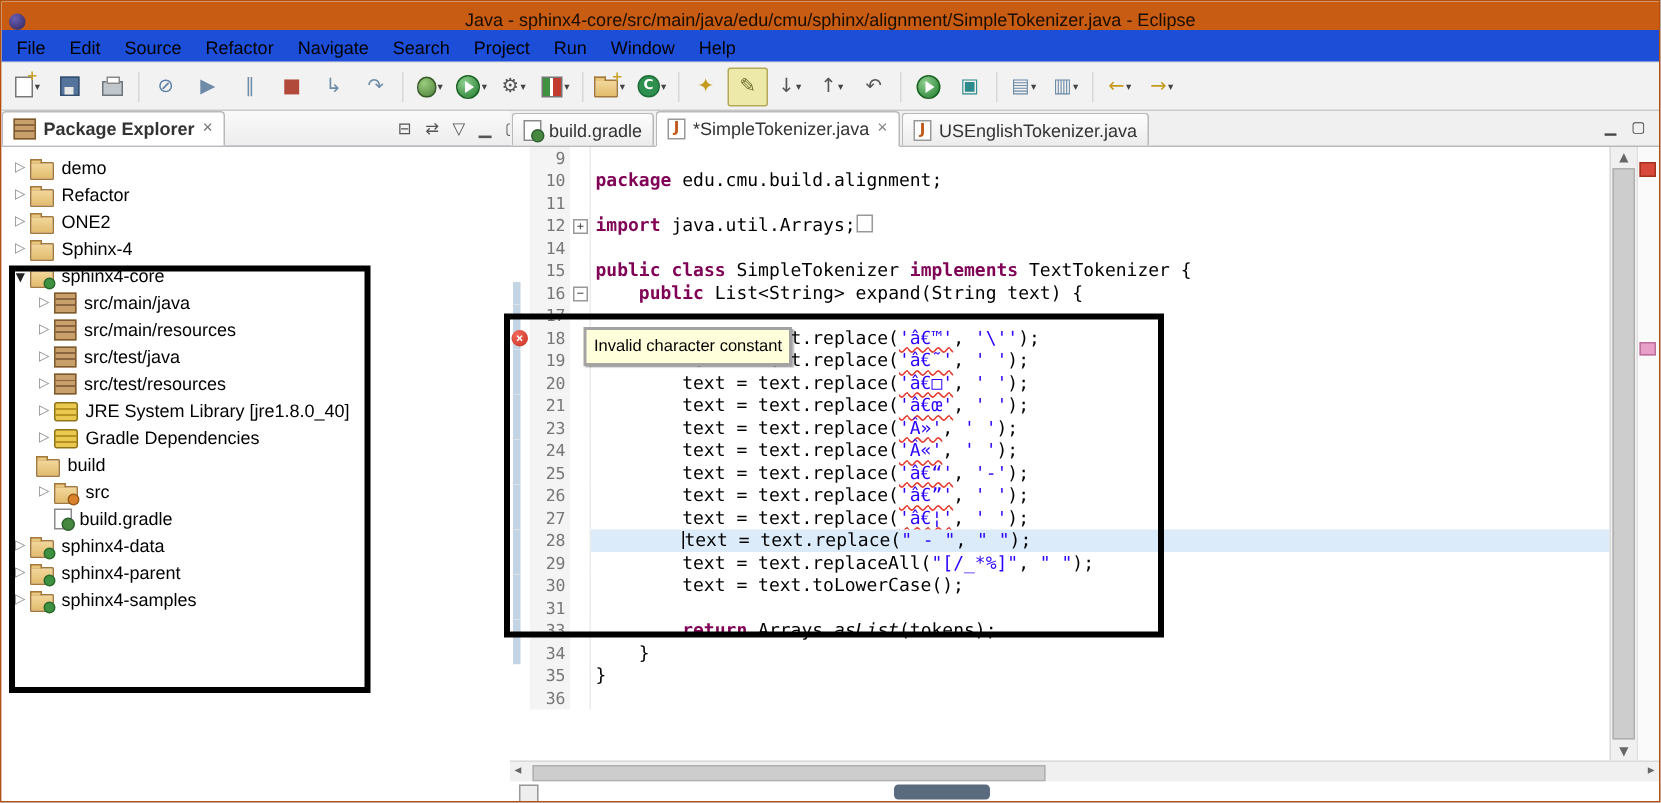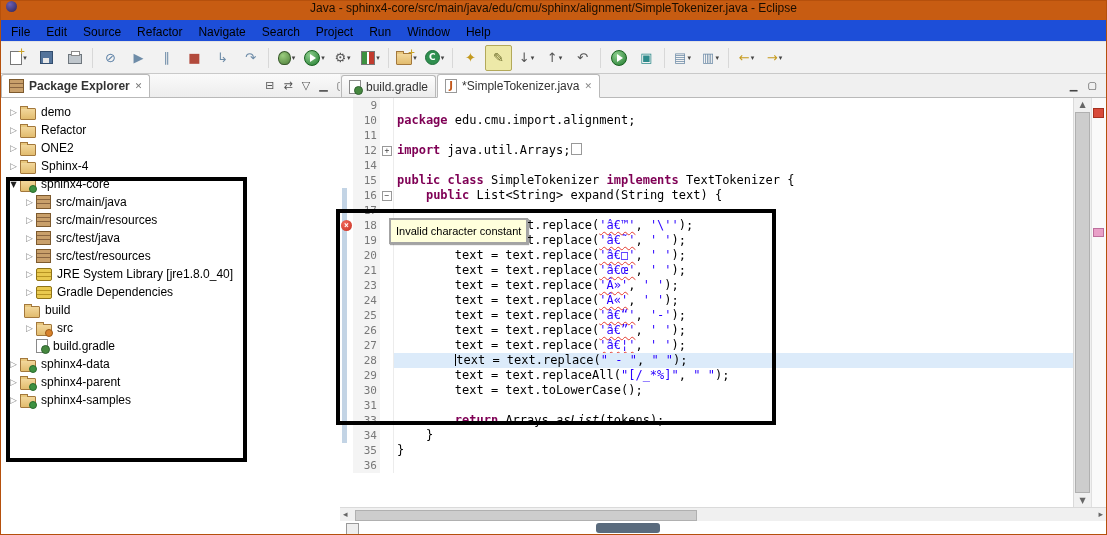--- a/index.html
+++ b/index.html
@@ -1,18 +1,18 @@
 <!DOCTYPE html>
 <html><head>
 <meta charset="utf-8">
 <style>
   html,body{margin:0;padding:0;background:#9a9a9a;font-family:"Liberation Sans",sans-serif;}
   .window{position:relative;width:1107px;height:535px;background:#fff;border:1px solid #b5500c;box-sizing:border-box;overflow:hidden;}
   
-  .titlebar{height:19px;background:#c75c12;display:flex;align-items:flex-start;position:relative;}
+  .titlebar{height:19px;background:#c75c12;display:flex;align-items:flex-end;position:relative;}
   .tb-icon{width:11px;height:11px;border-radius:50%;background:radial-gradient(circle at 35% 30%,#6b5fb5,#2c2255);margin-left:5px;flex:none;}
   .tb-title{position:absolute;left:0;right:0;text-align:center;font-size:12px;color:#1a0d00;}
   
   .menubar{height:21px;background:#1d4ed8;display:flex;align-items:flex-end;padding-left:2px;border-bottom:1px solid #e3e3e3;}
   .menu-item{font-size:12px;padding:2px 8px;color:#000;}
   
   .toolbar{height:31px;background:#f2f2f2;border-bottom:1px solid #c9c9c9;display:flex;align-items:center;padding:0 4px;gap:1px;}
   .tbtn{height:24px;min-width:21px;display:flex;align-items:center;justify-content:center;gap:1px;padding:0 2px;border:1px solid transparent;border-radius:2px;}
   .tbtn.pressed{background:#ede9a8;border-color:#b3a95a;}
   .tglyph{font-size:13px;font-family:"DejaVu Sans",sans-serif;line-height:1;}
@@ -334,39 +334,43 @@
 
         <div class="etab">
             <span class="icx ic-gradlefile"></span>
             <span>build.gradle</span>
           </div>
           <div class="etab active">
             <span class="icx ic-javafile"></span>
             <span>*SimpleTokenizer.java</span>
             <span class="etab-close">✕</span>
           </div>
+          <div class="etab">
+            <span class="icx ic-javafile"></span>
+            <span>USEnglishTokenizer.java</span>
+          </div>
           <div class="ewin">
           <span>▁</span>
           <span>▢</span>
         </div>
       </div>
 
       <div class="editor">
         <div class="code">
             <div class="cl">
               <span class="ruler"></span>
               <span class="lnum">9</span>
               <span class="fold"></span>
               <span class="ctext"></span>
             </div>
             <div class="cl">
               <span class="ruler"></span>
               <span class="lnum">10</span>
               <span class="fold"></span>
-              <span class="ctext"><span class="seg kw">package</span><span class="seg pl"> edu.cmu.import.alignment;</span></span>
+              <span class="ctext"><span class="seg kw">package</span><span class="seg pl"> edu.cmu.build.alignment;</span></span>
             </div>
             <div class="cl">
               <span class="ruler"></span>
               <span class="lnum">11</span>
               <span class="fold"></span>
               <span class="ctext"></span>
             </div>
             <div class="cl">
               <span class="ruler"></span>
               <span class="lnum">12</span>

